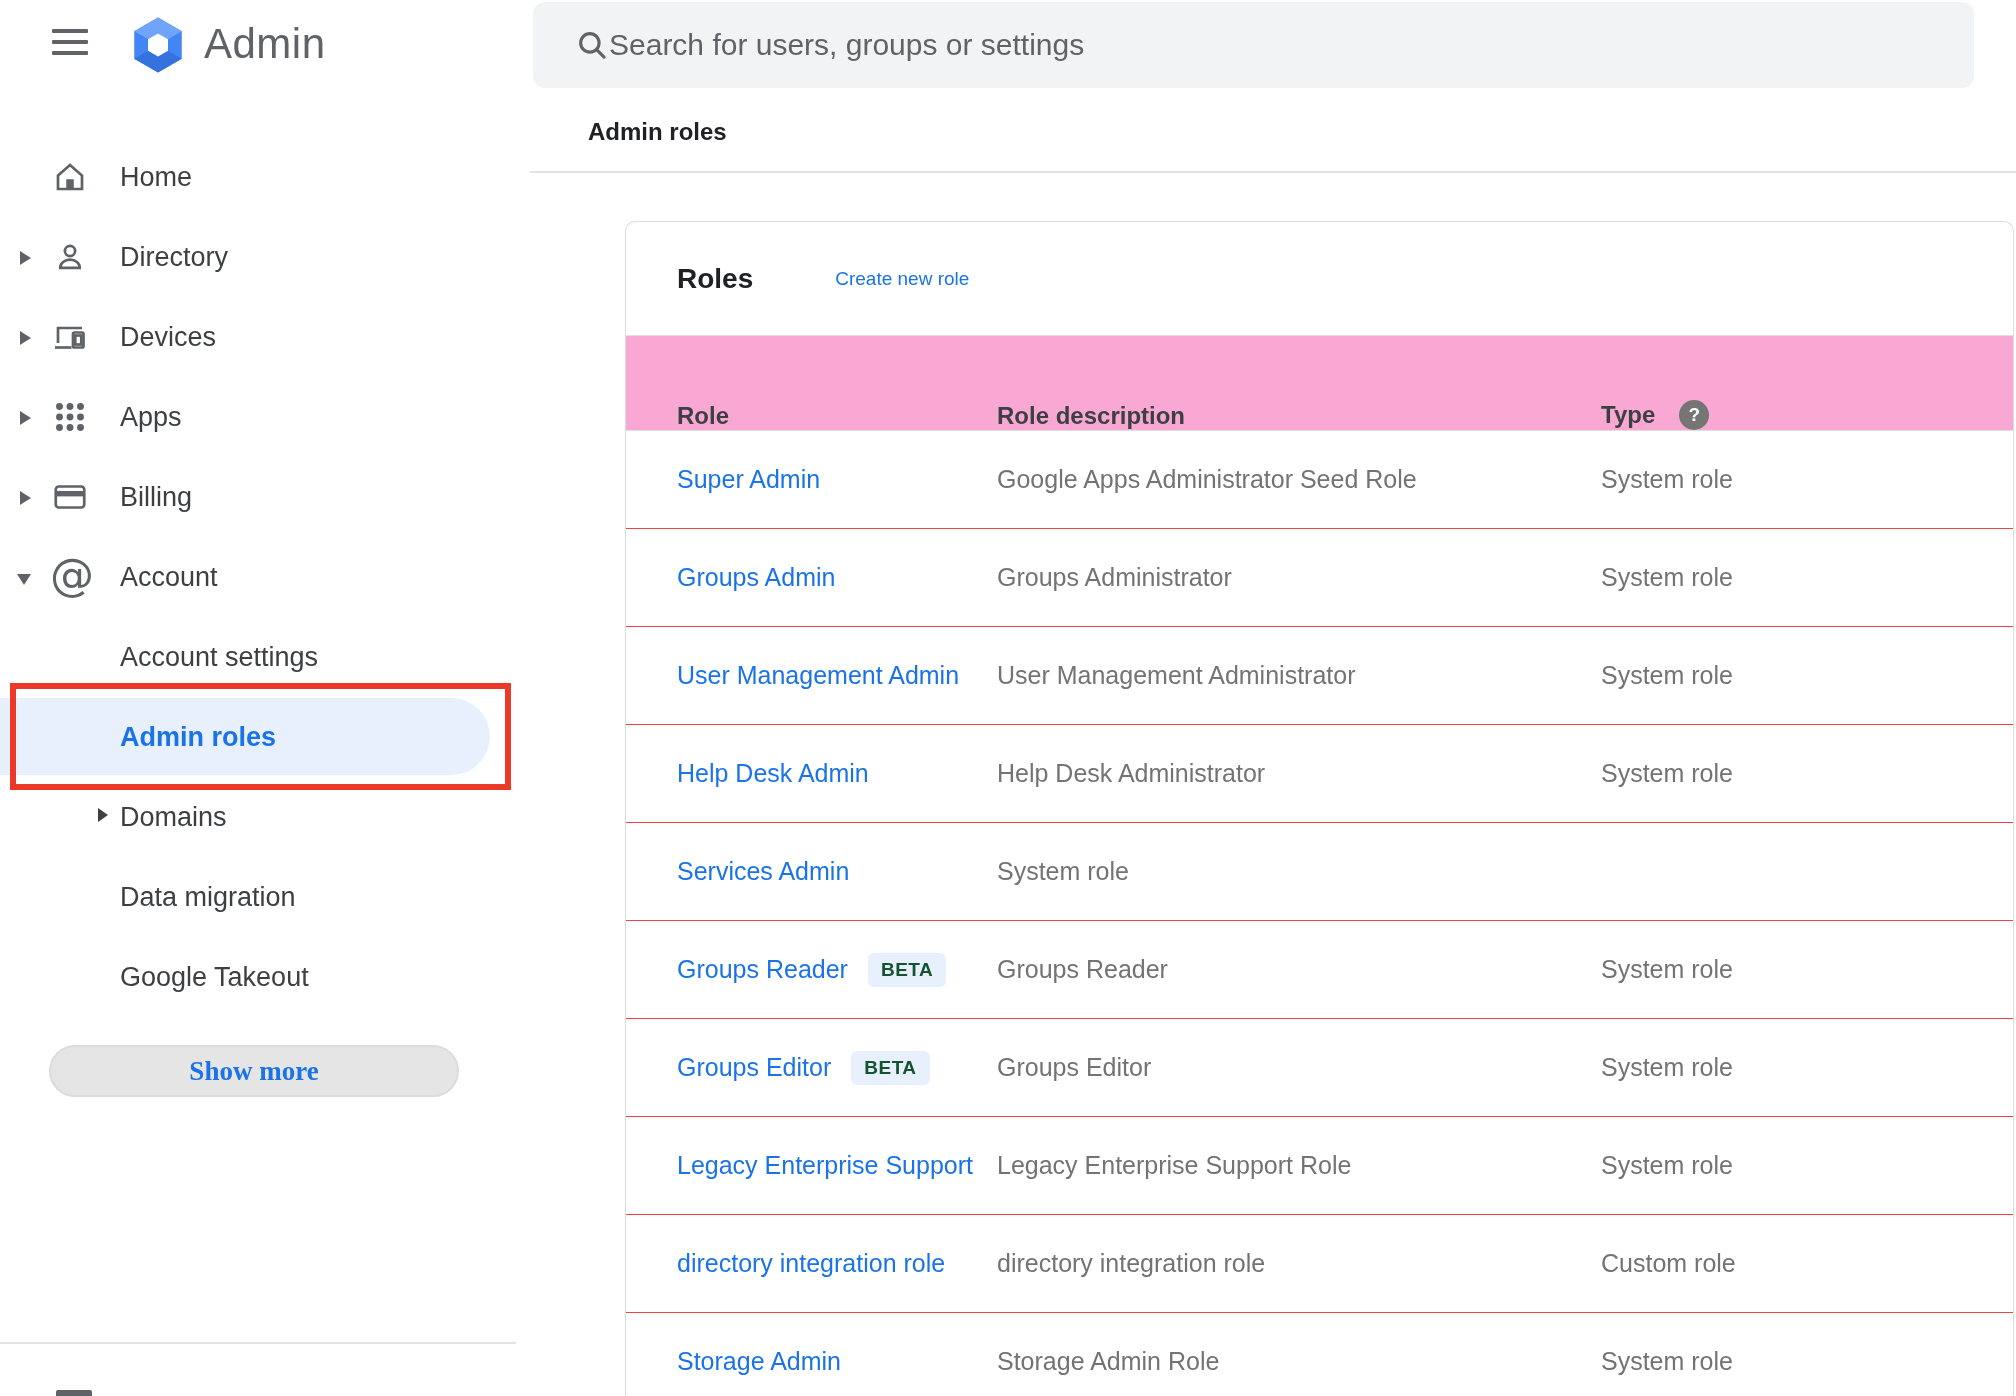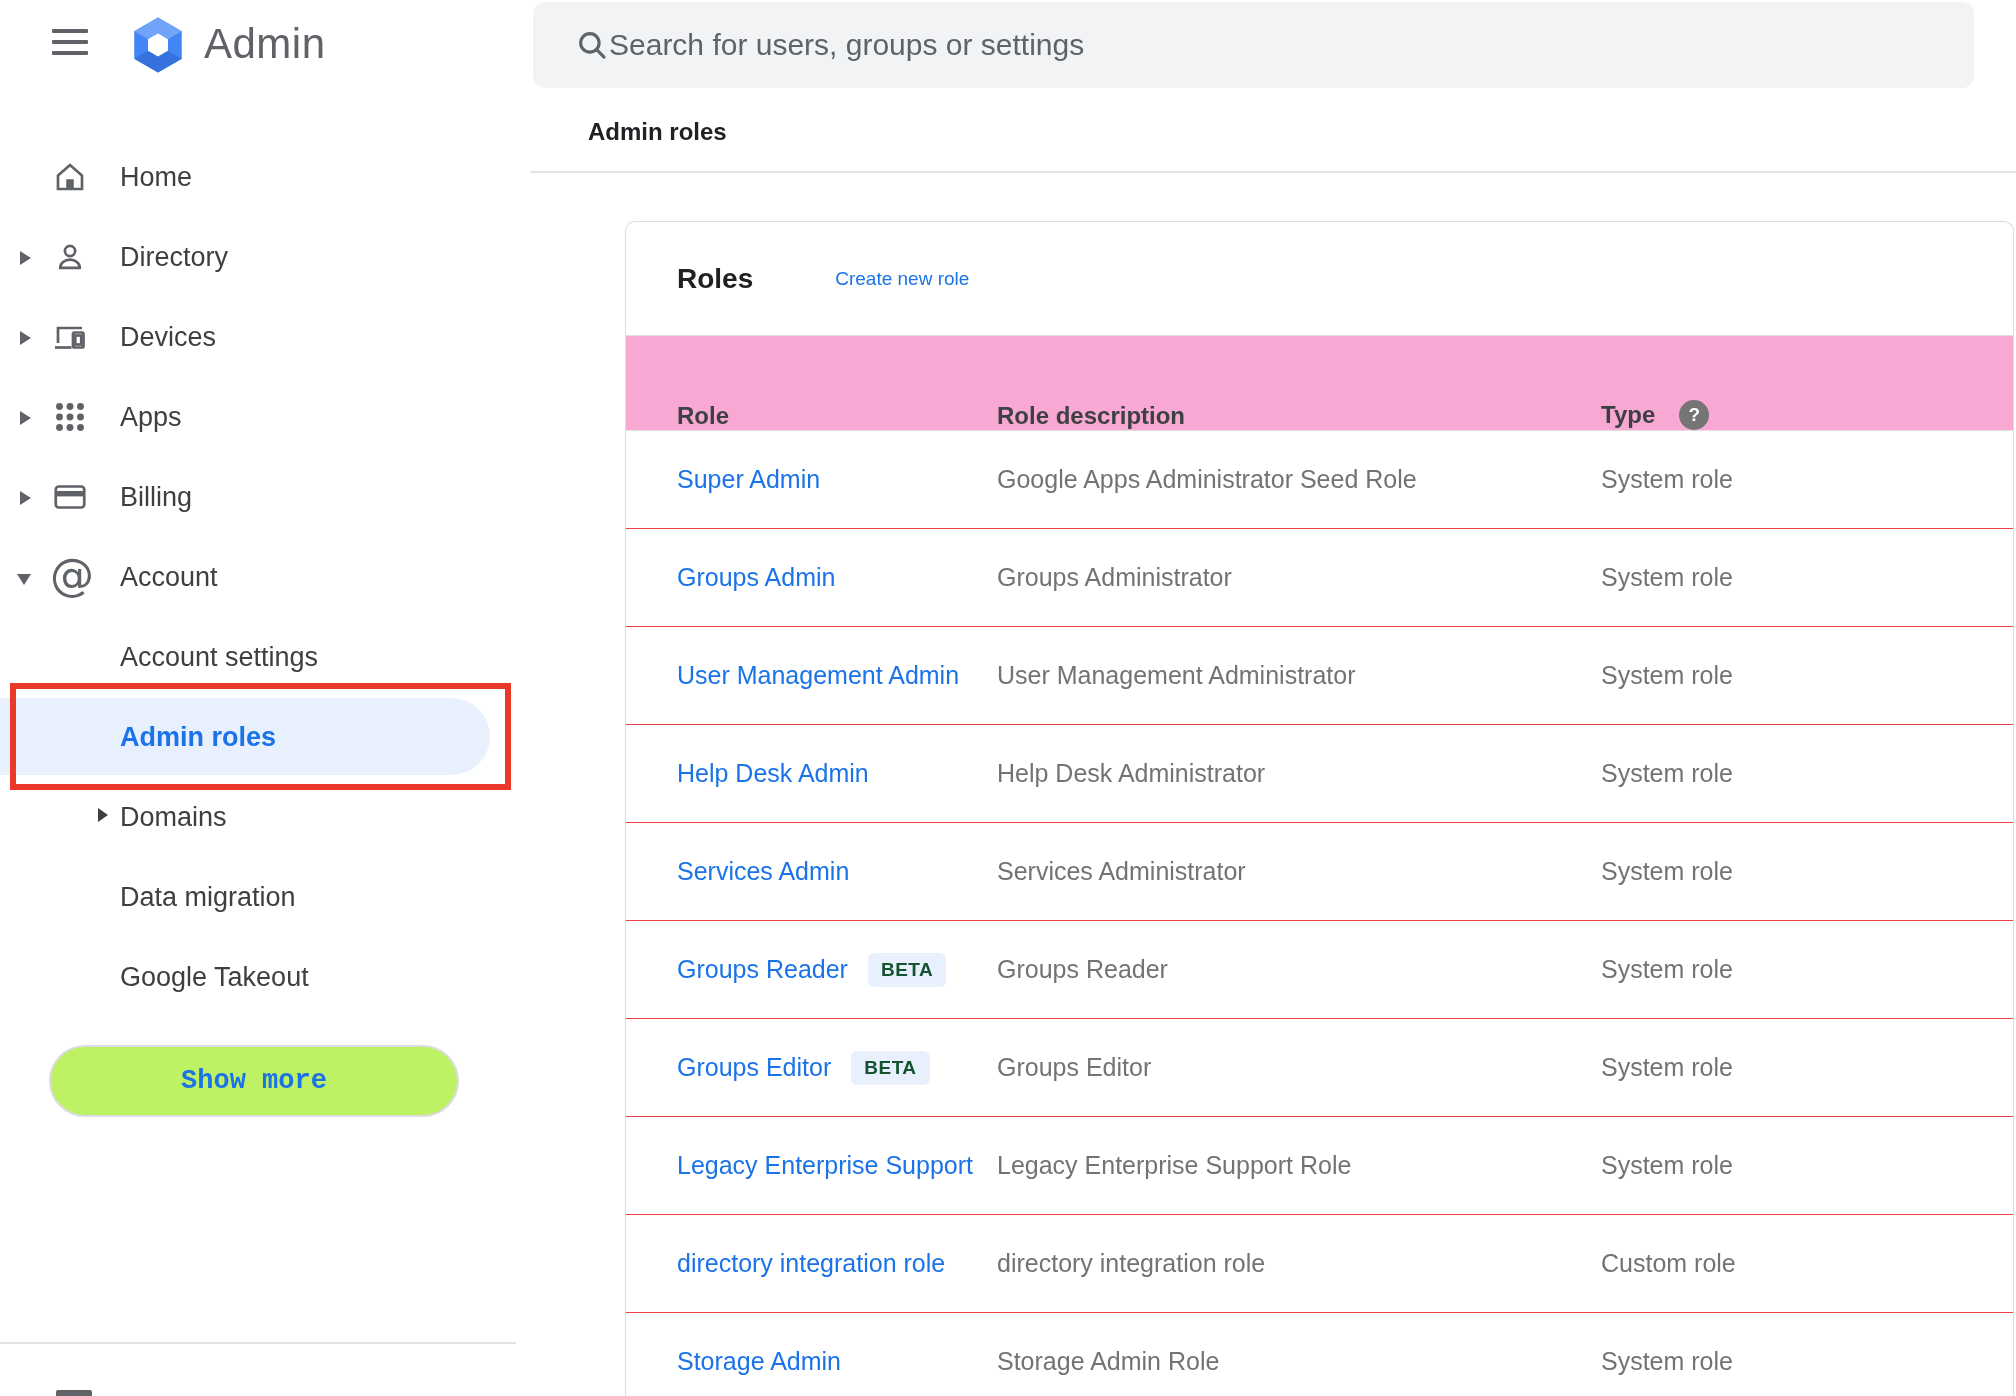--- a/index.html
+++ b/index.html
@@ -27,23 +27,23 @@
   .nav-label { position:absolute; left:120px; top:50%; transform:translateY(-50%);
     font-size:27px; color:#3c4043; white-space:nowrap; }
   .sub-arrow { position:absolute; left:98px; top:31px; width:0; height:0;
     border-left:10px solid #3c4043; border-top:7px solid transparent; border-bottom:7px solid transparent; }
   .active-pill { position:absolute; left:0; top:1px; width:490px; height:77px;
     background:#e8f0fe; border-radius:0 39px 39px 0; }
   .active-label { color:#1a73e8 !important; font-weight:bold; }
   .red-annotation { position:absolute; left:10px; top:683px; width:501px; height:107px;
     border:6px solid #ea3829; z-index:30; pointer-events:none; }
 
-  .show-more { position:absolute; left:49px; top:1045px; width:410px; height:72px;
-    border:2px solid #dadce0; border-radius:36px; background:#bef264; color:#1a73e8;
-    font-size:27px; font-weight:bold; font-family:Liberation Mono, monospace; cursor:pointer; }
+  .show-more { position:absolute; left:49px; top:1045px; width:410px; height:52px;
+    border:2px solid #dadce0; border-radius:36px; background:#e5e5e5; color:#1a73e8;
+    font-size:27px; font-weight:bold; font-family:Liberation Serif, serif; cursor:pointer; }
   .sidebar-divider { position:absolute; left:0; top:1342px; width:516px; height:2px; background:#e3e3e3; }
   .partial-icon { position:absolute; left:56px; top:1390px; width:36px; height:6px;
     background:#5f6368; border-radius:2px 2px 0 0; }
 
   
   .search-bar { position:absolute; left:533px; top:2px; width:1441px; height:86px;
     background:#f1f3f4; border-radius:12px; display:flex; align-items:center; }
   .search-bar svg { width:34px; height:34px; margin-left:42px; flex:0 0 auto; }
   .search-bar input { flex:1; border:none; outline:none; background:transparent;
     font-size:30px; color:#202124; font-family:inherit; }
@@ -232,21 +232,20 @@
   </div>
   <div class="trow">
     <div class="c1"><a class="role-link">Help Desk Admin</a></div>
     <div class="c2"><span class="cell-text">Help Desk Administrator</span></div>
     <div class="c3">
         <span class="cell-text">System role</span>
       </div>
   </div>
   <div class="trow">
     <div class="c1"><a class="role-link">Services Admin</a></div>
-    <div class="c2"><span class="cell-text">Services Administrator</span></div>
     <div class="c3">
         <span class="cell-text">System role</span>
       </div>
   </div>
   <div class="trow">
     <div class="c1 flexcell">
       <a class="role-link">Groups Reader</a>
       <span class="beta-badge">BETA</span>
     </div>
     <div class="c2"><span class="cell-text">Groups Reader</span></div>

